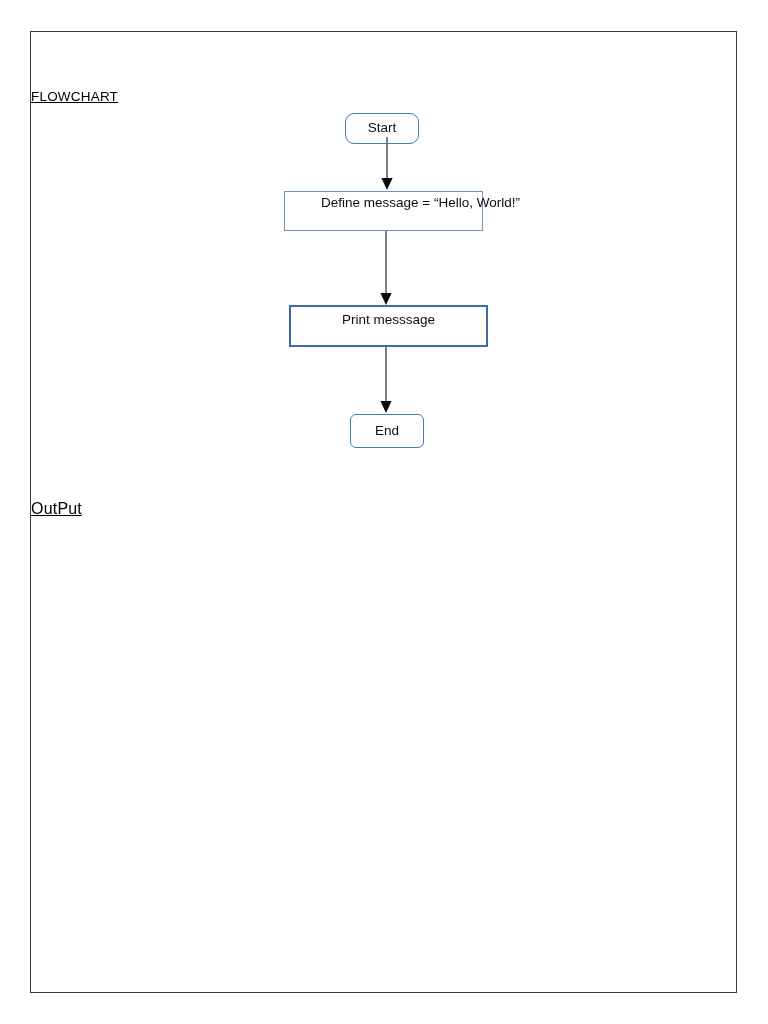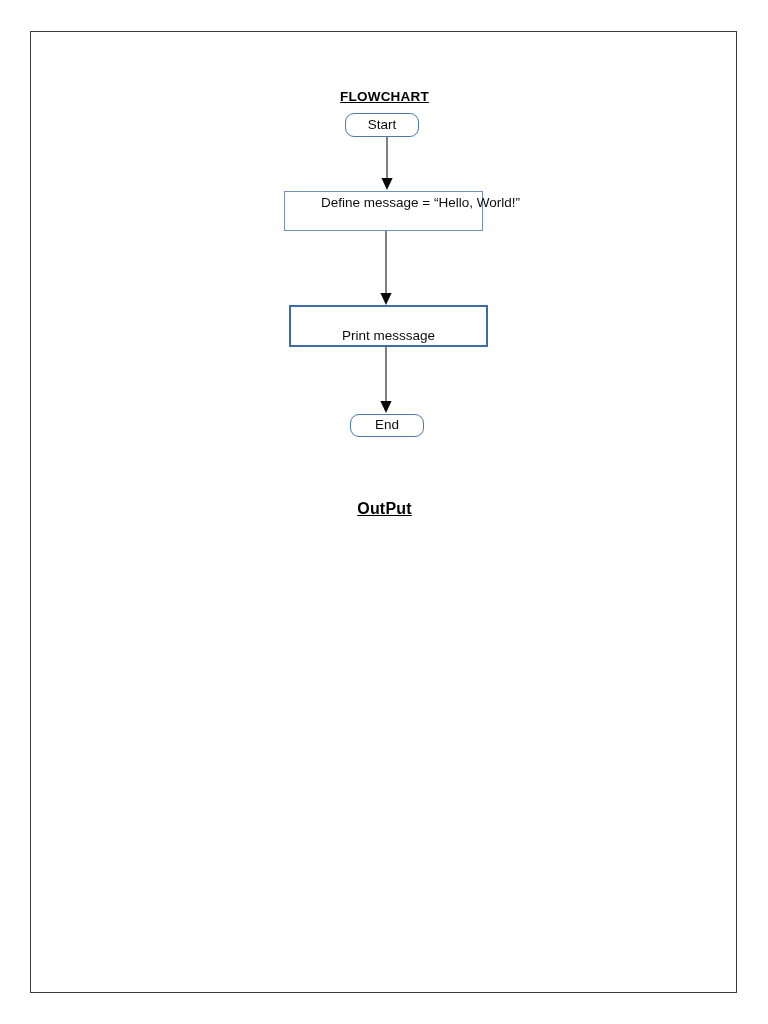--- a/index.html
+++ b/index.html
@@ -72,63 +72,64 @@
   }
   .node.process.thick {
     border: 2px solid #3d6da8;
   }
 
   
   #node-start {
     left: 314px;  
     top: 81px;    
     width: 74px;
-    height: 24px;
+    height: 31px;
   }
   #node-define {
     left: 253px;  
     top: 159px;   
     width: 199px;
     height: 40px;
   }
   #node-define .node-label {
     padding-top: 3px;
     margin-left: 36px;
   }
   #node-print {
     left: 258px;  
     top: 273px;   
     width: 199px;
     height: 42px;
   }
   #node-print .node-label {
-    padding-top: 21px;
+    padding-top: 5px;
   }
   #node-end {
     left: 319px;  
     top: 382px;   
     width: 74px;
-    height: 23px;
+    height: 34px;
+    border-radius: 6px;
   }
 
   
   .connector {
     position: absolute;
     overflow: visible;
   }
   #conn-1 { left: 346px; top: 105px; }  
   #conn-2 { left: 345px; top: 199px; }
   #conn-3 { left: 345px; top: 315px; }
 
   
   .doc-heading {
     position: absolute;
-    font-weight: bold;
+    font-weight: normal;
     text-decoration: underline;
-    text-align: center;
+    text-align: left;
     font-size: 13.5px;
     color: #000000;
     letter-spacing: 0.2px;
   }
   #title-flowchart {
     left: 0;
     top: 57px;     
     width: 707px;
   }
   #title-output {

